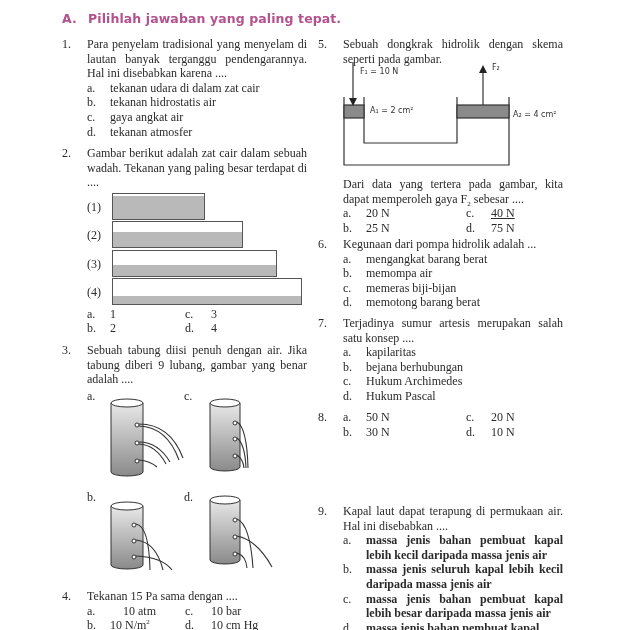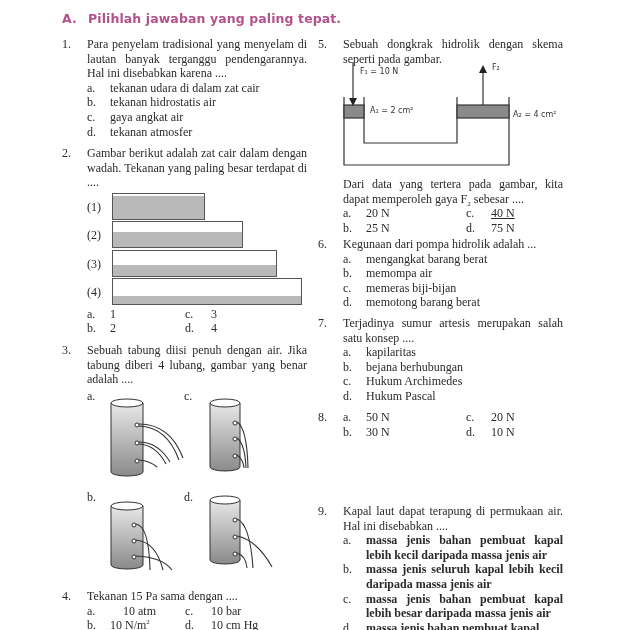--- a/index.html
+++ b/index.html
@@ -49,21 +49,21 @@
       <span class="ot">gaya angkat air</span>
     </div>
   <div class="opt">
       <span class="ol">d.</span>
       <span class="ot">tekanan atmosfer</span>
     </div>
 </div>
 
 <div class="q" style="left:62px; top:146px;">
   <div class="qnum">2.</div>
-  <div class="qtext">Gambar berikut adalah zat cair dalam dengan wadah. Tekanan yang paling besar terdapat di ....</div>
+  <div class="qtext">Gambar berikut adalah zat cair dalam sebuah wadah. Tekanan yang paling besar terdapat di ....</div>
   <div style="margin-top:3px;">
     <div class="bar-wrap">
       <span class="bar-label">(1)</span>
       <div class="bar" style="width:93px; height:27px; top:0;">
           <div class="fill" style="top:2px;"></div>
         </div>
     </div>
     <div class="bar-wrap">
       <span class="bar-label">(2)</span>
       <div class="bar" style="width:131px; height:27px; top:0;">
@@ -92,21 +92,21 @@
   <div class="row2">
     <span class="cell" style="left:0;">b.</span>
     <span class="cell" style="left:23px;">2</span>
     <span class="cell" style="left:98px;">d.</span>
     <span class="cell" style="left:124px;">4</span>
   </div>
 </div>
 
 <div class="q" style="left:62px; top:343px;">
   <div class="qnum">3.</div>
-  <div class="qtext">Sebuah tabung diisi penuh dengan air. Jika tabung diberi 4 lubang, gambar yang benar adalah ....</div>
+  <div class="qtext">Sebuah tabung diisi penuh dengan air. Jika tabung diberi 9 lubang, gambar yang benar adalah ....</div>
 </div>
 
 <span class="abs" style="left:87px; top:389px;">a.</span>
 <span class="abs" style="left:184px; top:389px;">c.</span>
 <span class="abs" style="left:87px; top:490px;">b.</span>
 <span class="abs" style="left:184px; top:490px;">d.</span>
 
 <svg class="abs" style="left:0; top:0;" width="320" height="630">
   <defs>
     <linearGradient id="tubeGrad" x1="0" y1="0" x2="0" y2="1">

